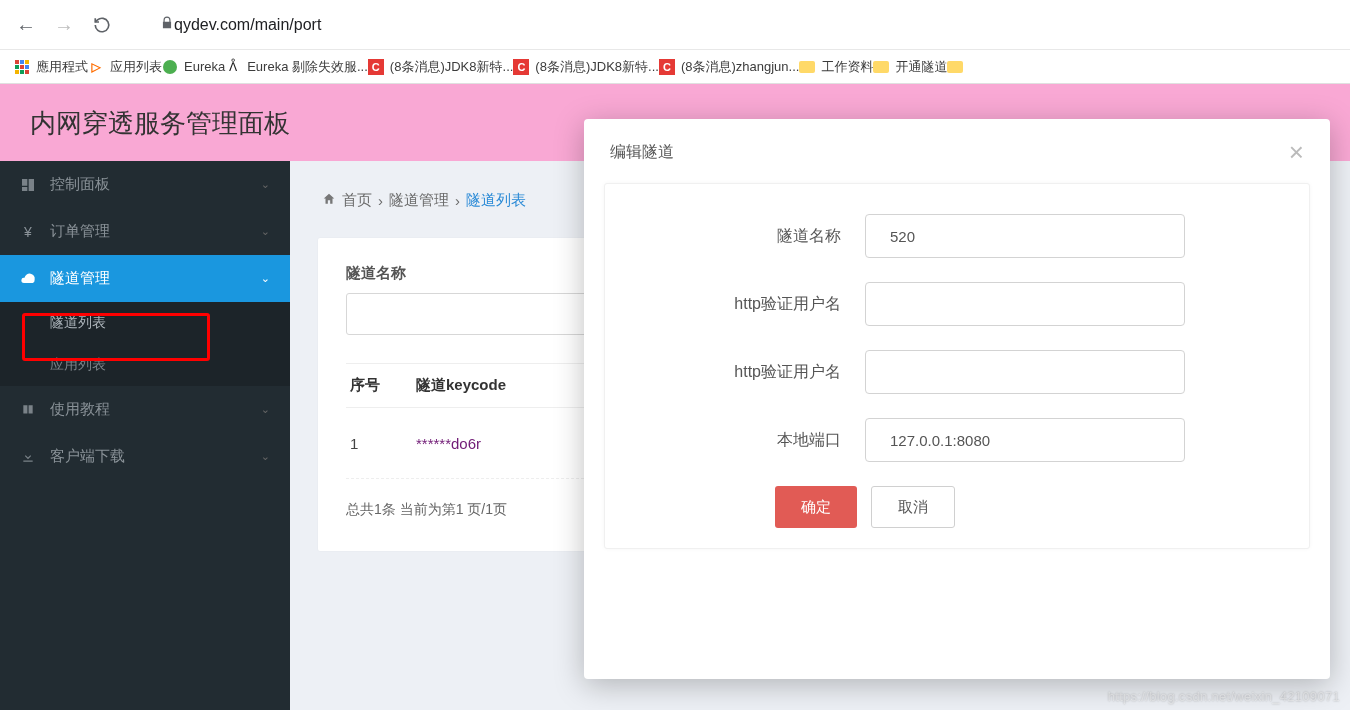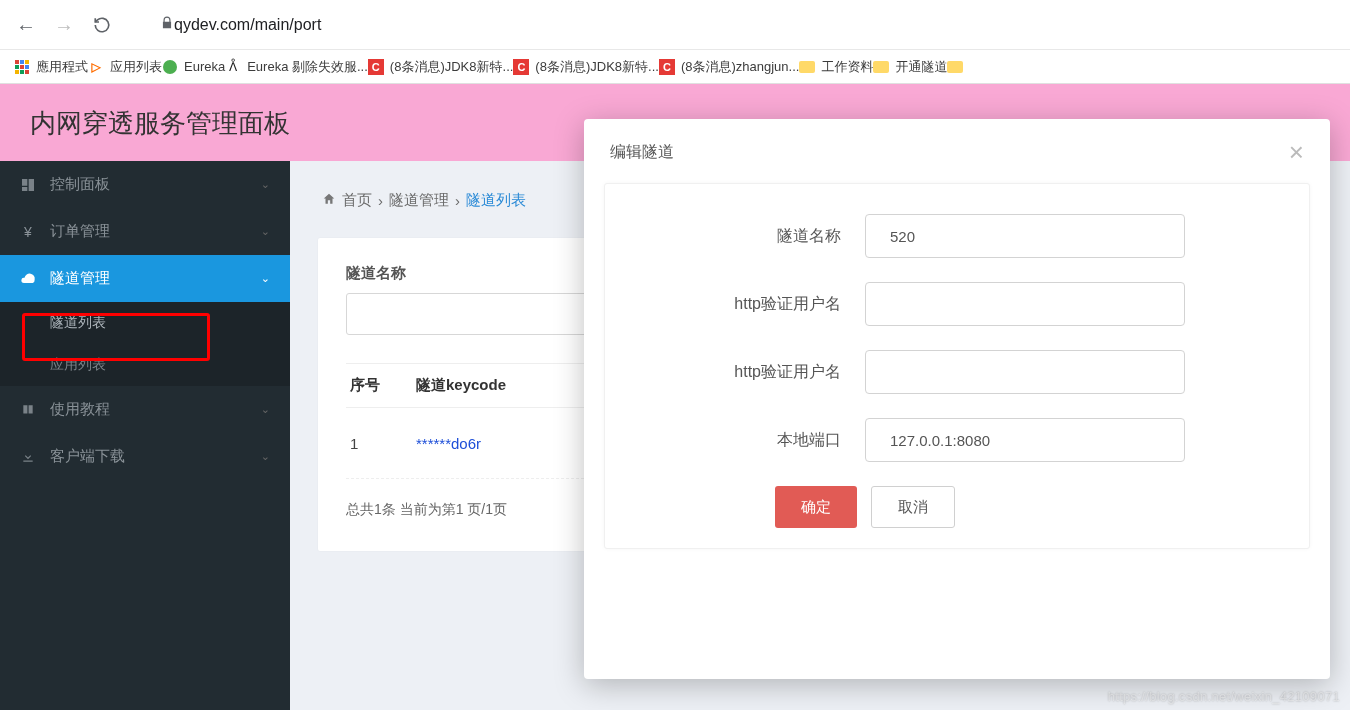--- a/index.html
+++ b/index.html
@@ -50,21 +50,21 @@
 .breadcrumb .link { color:#2889d6; }
 
 .panel { background:#fff; margin: 18px 28px; padding: 26px 28px; border-radius:2px; box-shadow: 0 0 2px rgba(0,0,0,.05); }
 .panel-label { font-size:15px; color:#555; font-weight:600; margin-bottom:10px; }
 .panel-input { width: 300px; height:42px; border:1px solid #d7d7d7; border-radius:3px; padding:0 10px; font-size:14px; }
 
 .table-head { margin-top: 28px; border-top:1px solid #eee; border-bottom:1px solid #eee; padding:12px 0; display:flex; font-size:15px; color:#333; font-weight:600; }
 .table-row { padding:18px 0; display:flex; font-size:15px; color:#444; border-bottom:1px dashed #eee; align-items:center; }
 .col-seq { width:70px; padding-left:4px; }
 .col-key { width:170px; }
-.col-key .keylink { color:#1d4ed8; }
+.col-key .keylink { color:#701a75; }
 .col-copy { width:90px; }
 .copy-btn { width:40px; height:32px; border:1px solid #d0d0d0; border-radius:3px; background:#fff; }
 .col-type { margin-left:auto; padding-right:4px; }
 
 .pager { padding:22px 0 6px; font-size:14px; color:#666; }
 
 
 .modal-backdrop { position:absolute; left:584px; top:119px; width:746px; height:560px; background:#fff; border-radius:4px; box-shadow:0 6px 30px rgba(0,0,0,.25); display:flex; flex-direction:column; }
 .modal-title { padding: 20px 26px 18px; font-size:16px; color:#555; display:flex; align-items:center; justify-content:space-between; }
 .modal-close { color:#bbb; font-size:26px; cursor:pointer; font-weight:300; line-height:1; }

